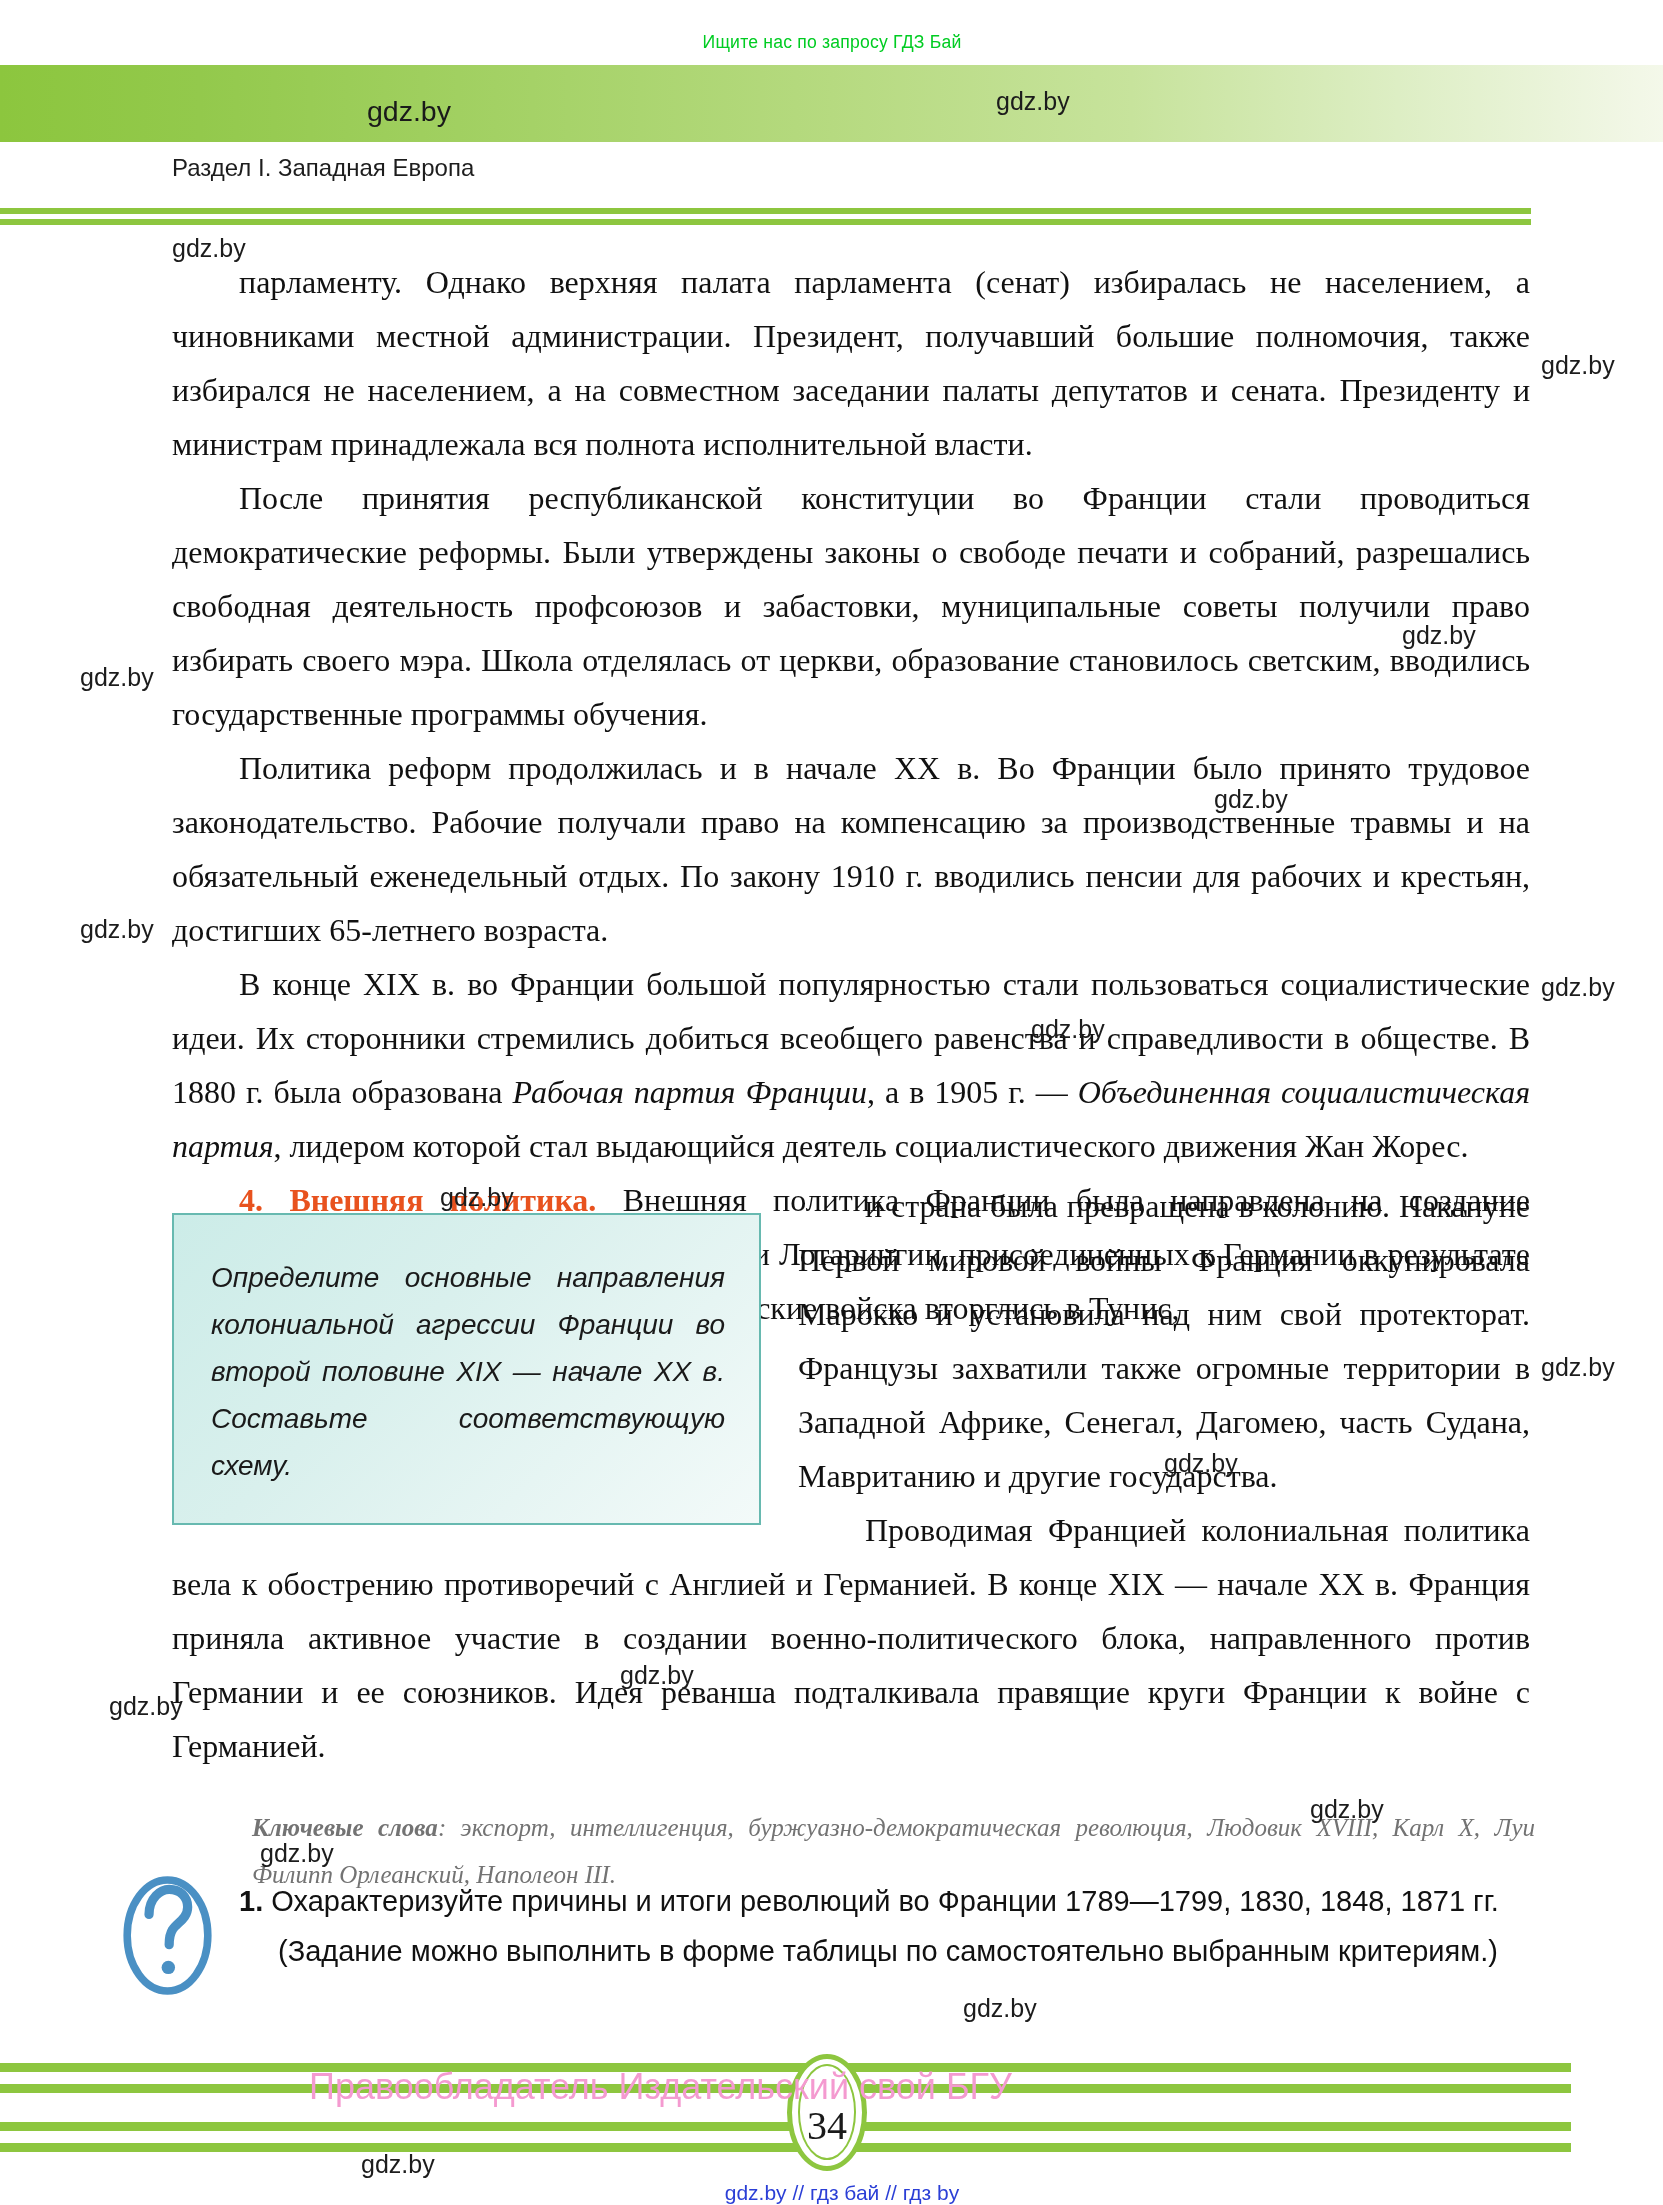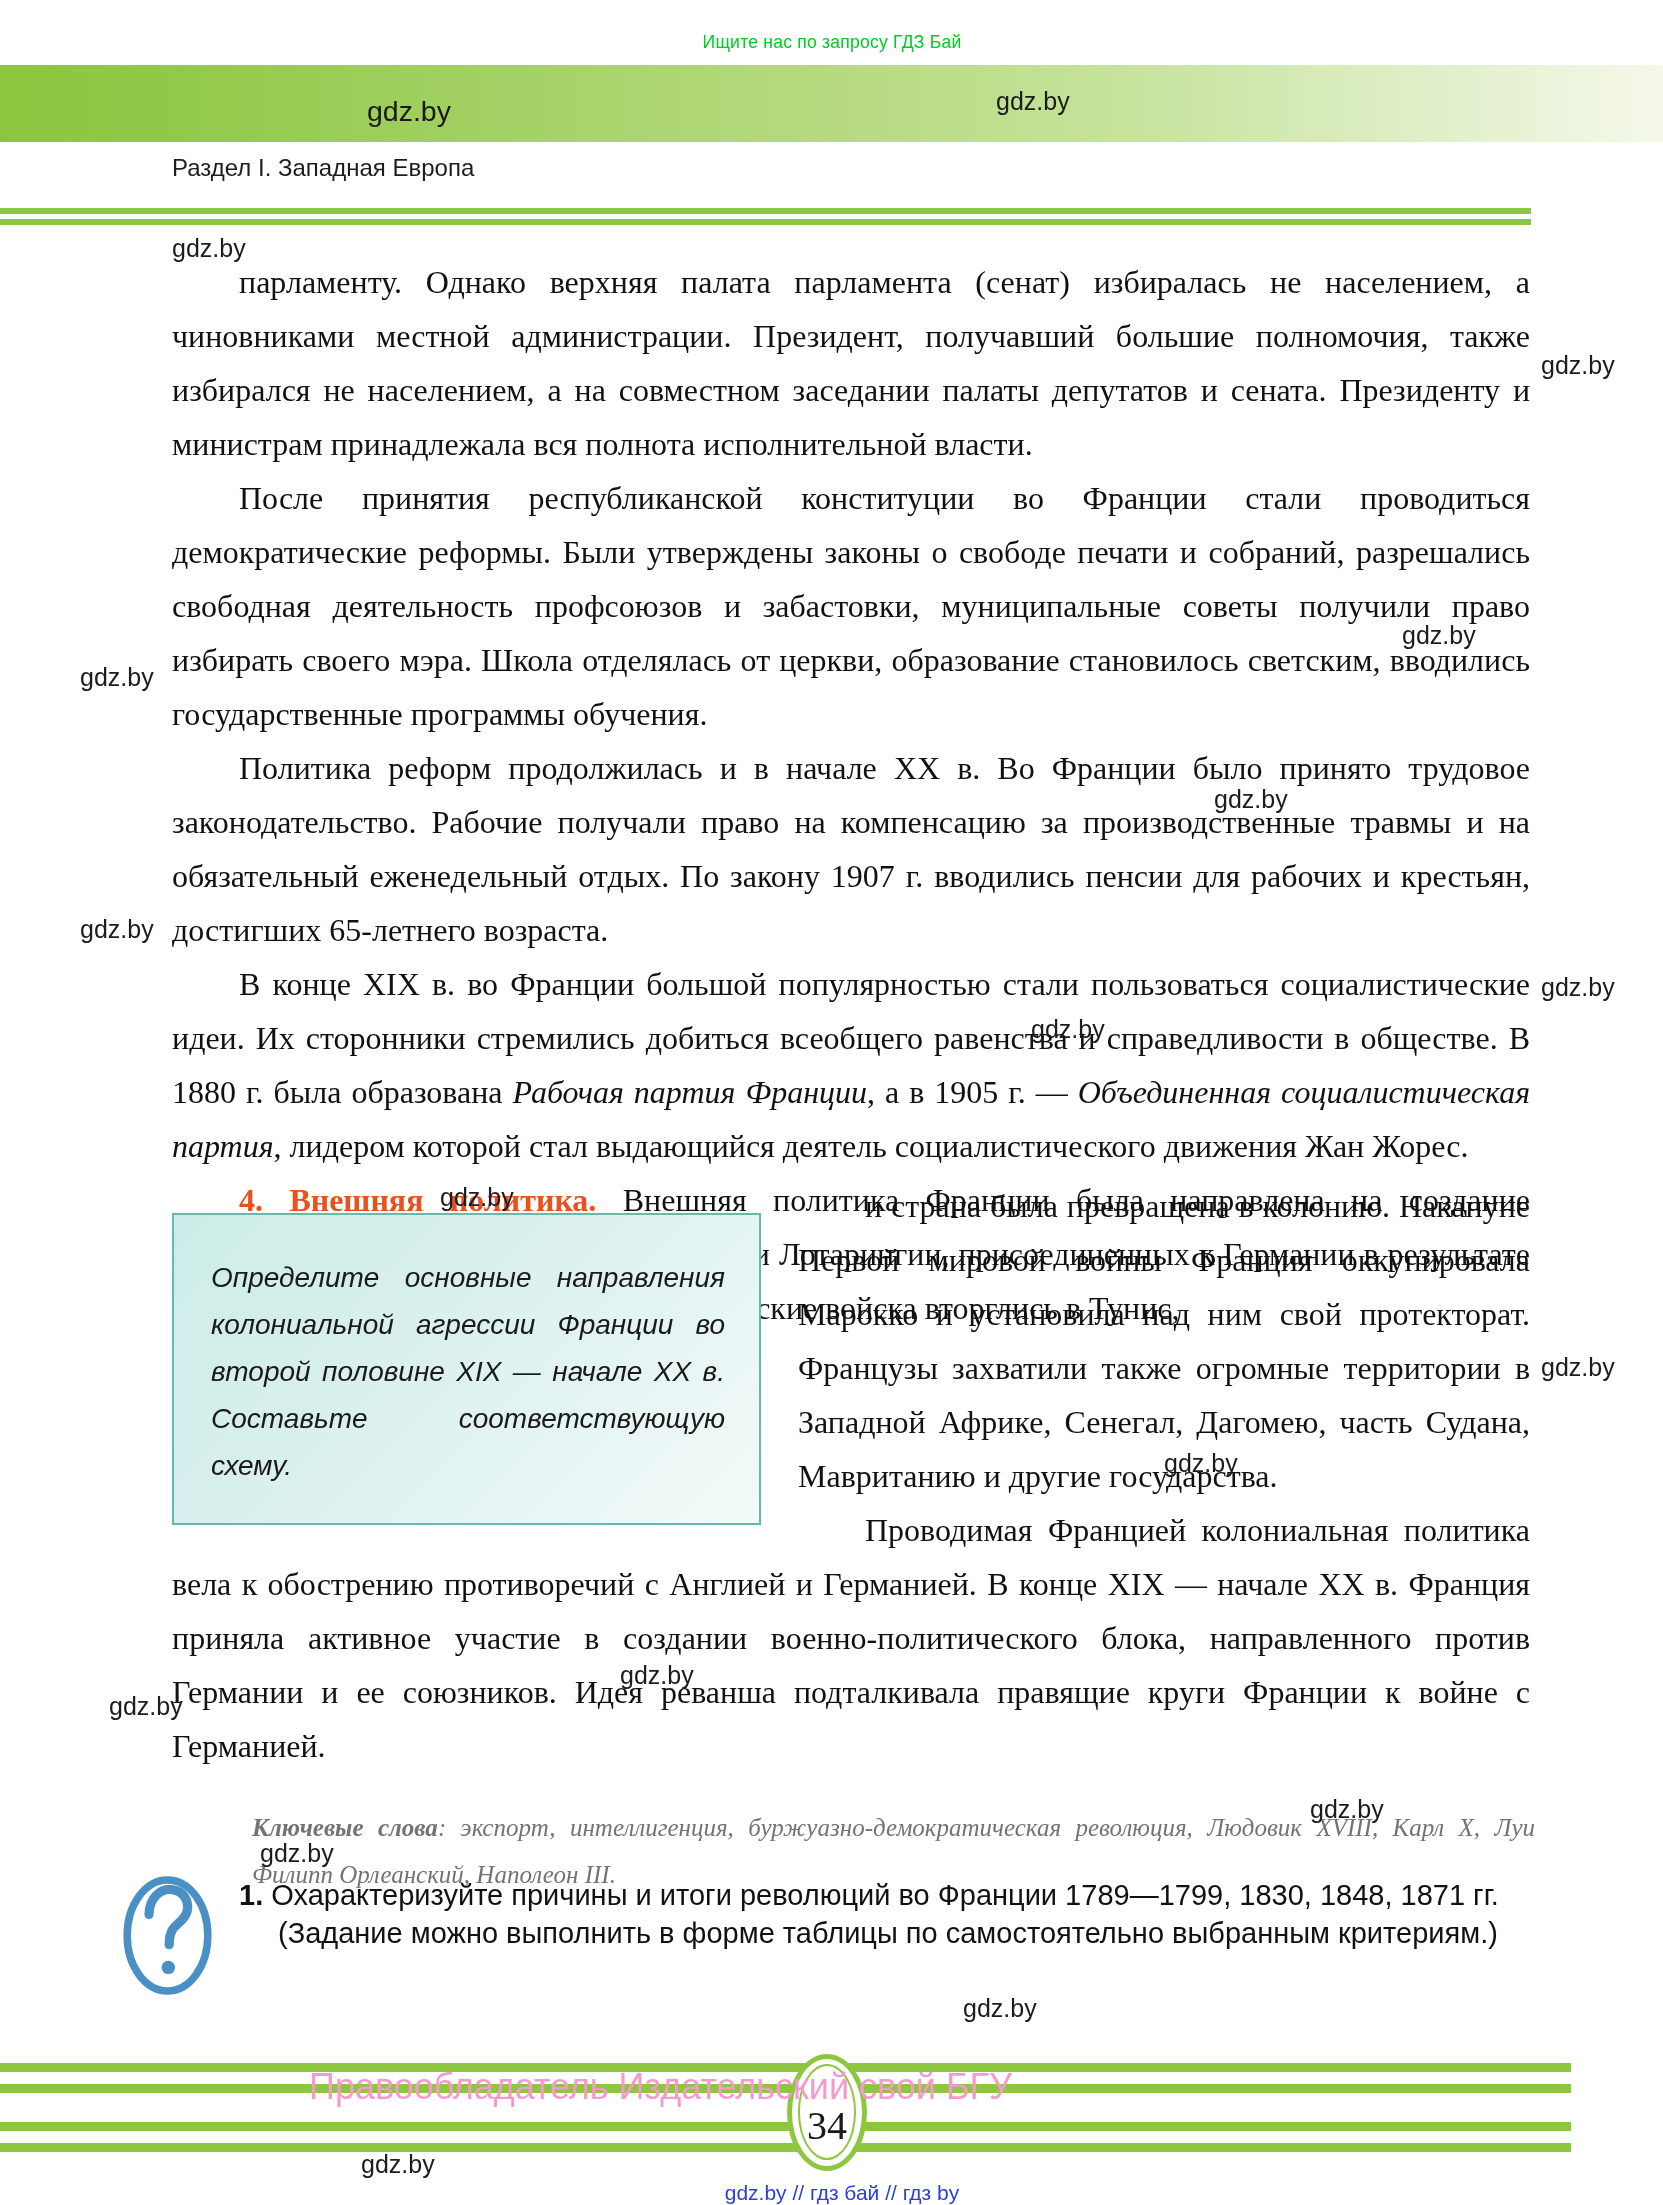--- a/index.html
+++ b/index.html
@@ -140,21 +140,21 @@
     width: 101px;
     height: 126px;
   }
   .qtext {
     position: absolute;
     left: 239px;
     top: 1846px;
     width: 1283px;
     font-family: "Liberation Sans", sans-serif;
     font-size: 29px;
-    line-height: 38px;
+    line-height: 50px;
     color: #111;
     text-indent: -39px;
     padding-left: 39px;
   }
   .qtext b { font-weight: bold; }
 
   
   .foot-rule {
     position: absolute;
     left: 0;
@@ -241,21 +241,21 @@
   <div class="green-band"></div>
   <div class="band-wm">gdz.by</div>
 
   <div class="running-head">Раздел I. Западная Европа</div>
   <div class="rule-top r1"></div>
   <div class="rule-top r2"></div>
 
   <div class="col" style="top:225px;">
     <p>парламенту. Однако верхняя палата парламента (сенат) избиралась не населением, а чиновниками местной администрации. Президент, получавший большие полномочия, также избирался не населением, а на совместном заседании палаты депутатов и сената. Президенту и министрам принадлежала вся полнота исполнительной власти.</p>
     <p>После принятия республиканской конституции во Франции стали проводиться демократические реформы. Были утверждены законы о свободе печати и собраний, разрешались свободная деятельность профсоюзов и забастовки, муниципальные советы получили право избирать своего мэра. Школа отделялась от церкви, образование становилось светским, вводились государственные программы обучения.</p>
-    <p>Политика реформ продолжилась и в начале XX в. Во Франции было принято трудовое законодательство. Рабочие получали право на компенсацию за производственные травмы и на обязательный еженедельный отдых. По закону 1907 г. вводились пенсии для рабочих и крестьян, достигших 65-летнего возраста.</p>
+    <p>Политика реформ продолжилась и в начале XX в. Во Франции было принято трудовое законодательство. Рабочие получали право на компенсацию за производственные травмы и на обязательный еженедельный отдых. По закону 1910 г. вводились пенсии для рабочих и крестьян, достигших 65-летнего возраста.</p>
     <p>
       <span>В конце XIX в. во Франции большой популярностью стали пользоваться социалистические идеи. Их сторонники стремились добиться всеобщего равенства и справедливости в обществе. В 1880 г. была образована </span><span class="it">Рабочая партия Франции</span><span>, а в 1905 г. — </span><span class="it">Объединенная социалистическая партия</span><span>, лидером которой стал выдающийся деятель социалистического движения Жан Жорес.</span>
     </p>
     <p>
       <span class="bold-red">4. Внешняя политика.</span><span> Внешняя политика Франции была направлена на создание колониальной империи и возврат Эльзаса и Лотарингии, присоединенных к Германии в результате франко-прусской войны. В 1881 г. французские войска вторглись в Тунис,</span>
     </p>
   </div>
 
   <div class="wrap-area">
     <div class="floatbox">

